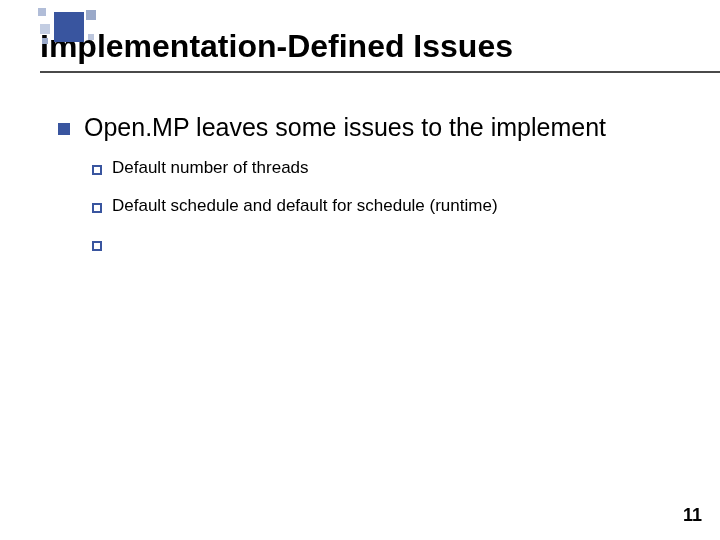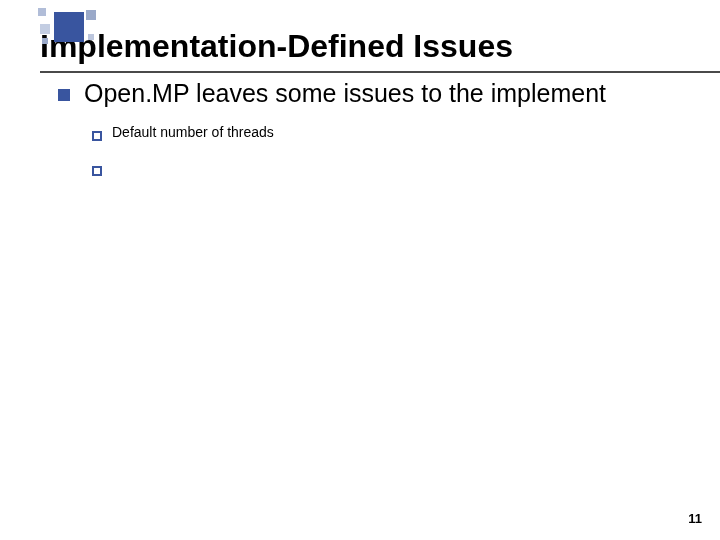--- a/index.html
+++ b/index.html
@@ -42,21 +42,21 @@
     margin: 0 0 6px 0;
     padding-left: 0;
   }
   .rule {
     height: 2px;
     background: #4a4a4a;
     margin: 4px 0 0 0;
     width: 100%;
   }
   .body {
-    padding: 6px 40px 0 58px;
+    padding: 40px 40px 0 58px;
   }
   .lvl1 {
     display: flex;
     align-items: flex-start;
     font-size: 25px;
     margin-bottom: 16px;
   }
   .bullet-sq-filled {
     width: 12px;
     height: 12px;
@@ -64,21 +64,21 @@
     flex: 0 0 auto;
     margin-top: 10px;
     margin-right: 14px;
   }
   .lvl2-wrap {
     padding-left: 34px;
   }
   .lvl2 {
     display: flex;
     align-items: flex-start;
-    font-size: 14px;
+    font-size: 17px;
     margin-bottom: 18px;
   }
   .bullet-sq-hollow {
     width: 10px;
     height: 10px;
     border: 2px solid #39559f;
     box-sizing: border-box;
     flex: 0 0 auto;
     margin-top: 7px;
     margin-right: 10px;
@@ -87,21 +87,21 @@
     font-size: 25px;
     font-weight: bold;
     font-style: italic;
     padding: 18px 40px 0 40px;
     line-height: 1.25;
   }
   .pagenum {
     position: absolute;
     right: 18px;
     bottom: 14px;
-    font-size: 13px;
+    font-size: 18px;
     font-weight: bold;
   }
 </style>
 </head>
 <body>
 
 <div class="slide">
 
   <div class="header">
     <div class="deco">
@@ -122,19 +122,23 @@
       <span>Open.MP leaves some issues to the implement</span>
     </div>
 
     <div class="lvl2-wrap">
       <div class="lvl2">
         <span class="bullet-sq-hollow"></span>
         <span>Default number of threads</span>
       </div>
       <div class="lvl2">
         <span class="bullet-sq-hollow"></span>
+        <span>Default schedule and default for schedule (runtime)</span>
+      </div>
+      <div class="lvl2">
+        <span class="bullet-sq-hollow"></span>
       </div>
     </div>
   </div>
 
 
   <div class="pagenum">11</div>
 </div>
 
 </body></html>

